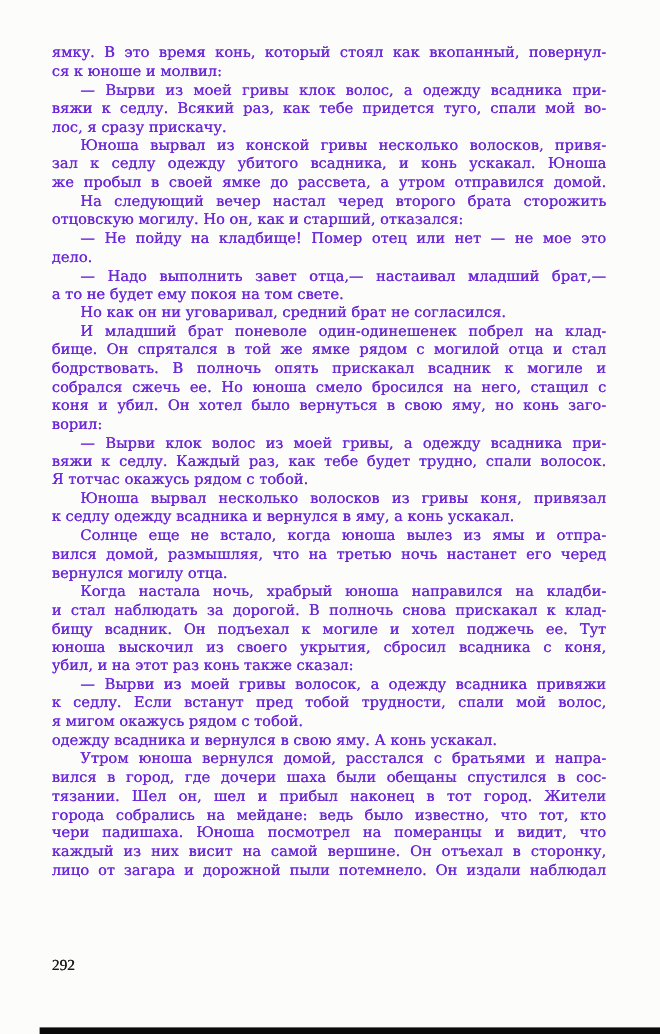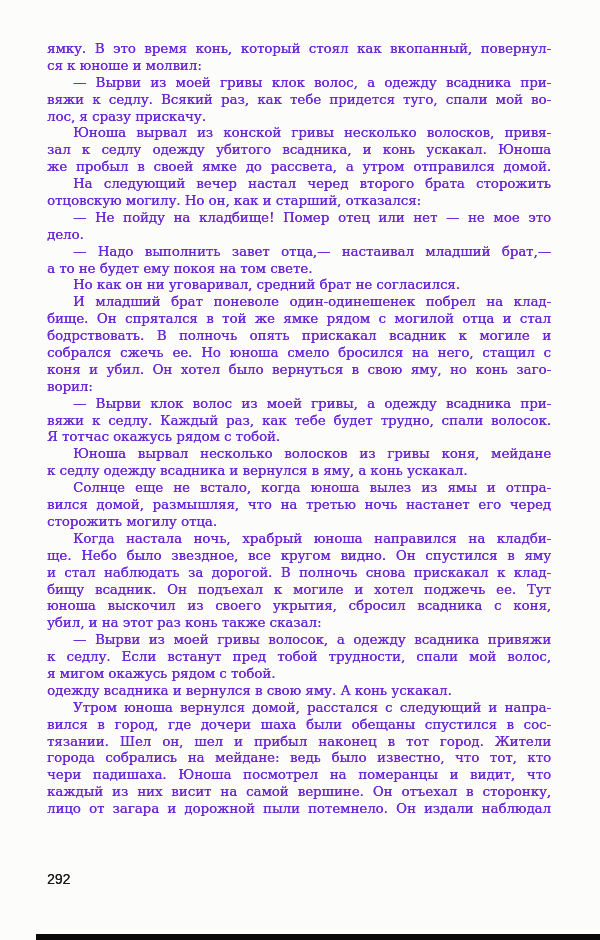--- a/index.html
+++ b/index.html
@@ -39,21 +39,21 @@
   .line.indent {
     padding-left: 26px;
   }
   .page-number {
     position: absolute;
     left: 47px;
     top: 871px;
     font-size: 14px;
     color: #1b1b1b;
     text-shadow: 0.25px 0 0 currentColor;
-    font-family: Liberation Sans, sans-serif;
+    font-family: Liberation Serif, serif;
   }
   .scan-bar {
     position: absolute;
     left: 36px;
     right: 0;
     bottom: 0;
     height: 6px;
     background: #0a0a0a;
   }
 </style>
@@ -79,36 +79,35 @@
       <div class="line indent left">Но как он ни уговаривал, средний брат не согласился.</div>
       <div class="line indent">И младший брат поневоле один-одинешенек побрел на клад-</div>
       <div class="line">бище. Он спрятался в той же ямке рядом с могилой отца и стал</div>
       <div class="line">бодрствовать. В полночь опять прискакал всадник к могиле и</div>
       <div class="line">собрался сжечь ее. Но юноша смело бросился на него, стащил с</div>
       <div class="line">коня и убил. Он хотел было вернуться в свою яму, но конь заго-</div>
       <div class="line left">ворил:</div>
       <div class="line indent">— Вырви клок волос из моей гривы, а одежду всадника при-</div>
       <div class="line">вяжи к седлу. Каждый раз, как тебе будет трудно, спали волосок.</div>
       <div class="line left">Я тотчас окажусь рядом с тобой.</div>
-      <div class="line indent">Юноша вырвал несколько волосков из гривы коня, мейдане</div>
+      <div class="line indent">Юноша вырвал несколько волосков из гривы коня, привязал</div>
       <div class="line left">к седлу одежду всадника и вернулся в яму, а конь ускакал.</div>
       <div class="line indent">Солнце еще не встало, когда юноша вылез из ямы и отпра-</div>
       <div class="line">вился домой, размышляя, что на третью ночь настанет его черед</div>
-      <div class="line left">сторожить могилу отца.</div>
+      <div class="line left">вернулся могилу отца.</div>
       <div class="line indent">Когда настала ночь, храбрый юноша направился на кладби-</div>
-      <div class="line">ще. Небо было звездное, все кругом видно. Он спустился в яму</div>
       <div class="line">и стал наблюдать за дорогой. В полночь снова прискакал к клад-</div>
       <div class="line">бищу всадник. Он подъехал к могиле и хотел поджечь ее. Тут</div>
       <div class="line">юноша выскочил из своего укрытия, сбросил всадника с коня,</div>
       <div class="line left">убил, и на этот раз конь также сказал:</div>
       <div class="line indent">— Вырви из моей гривы волосок, а одежду всадника привяжи</div>
       <div class="line">к седлу. Если встанут пред тобой трудности, спали мой волос,</div>
       <div class="line left">я мигом окажусь рядом с тобой.</div>
       <div class="line left">одежду всадника и вернулся в свою яму. А конь ускакал.</div>
-      <div class="line indent">Утром юноша вернулся домой, расстался с следующий и напра-</div>
+      <div class="line indent">Утром юноша вернулся домой, расстался с братьями и напра-</div>
       <div class="line">вился в город, где дочери шаха были обещаны спустился в сос-</div>
       <div class="line">тязании. Шел он, шел и прибыл наконец в тот город. Жители</div>
       <div class="line">города собрались на мейдане: ведь было известно, что тот, кто</div>
       <div class="line">чери падишаха. Юноша посмотрел на померанцы и видит, что</div>
       <div class="line">каждый из них висит на самой вершине. Он отъехал в сторонку,</div>
       <div class="line">лицо от загара и дорожной пыли потемнело. Он издали наблюдал</div>
     </div>
   <div class="page-number">292</div>
   <div class="scan-bar"></div>
 </div>

